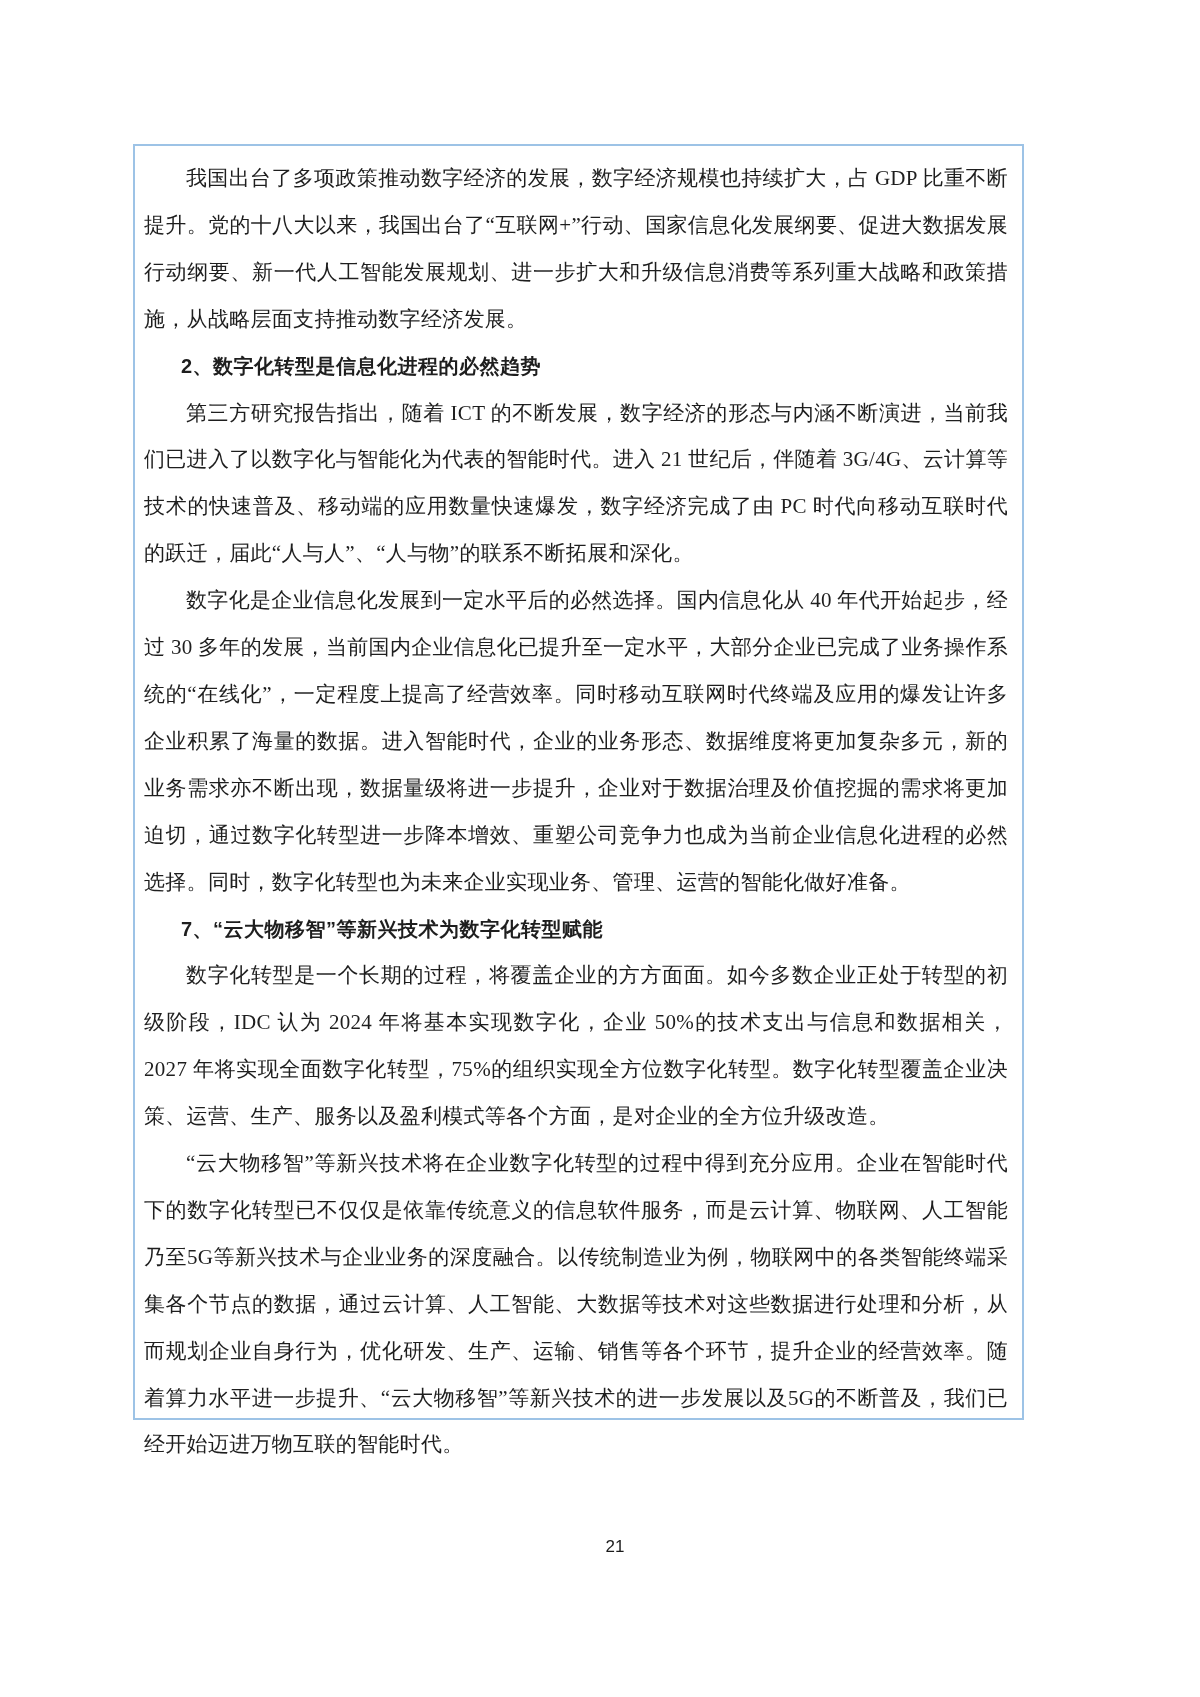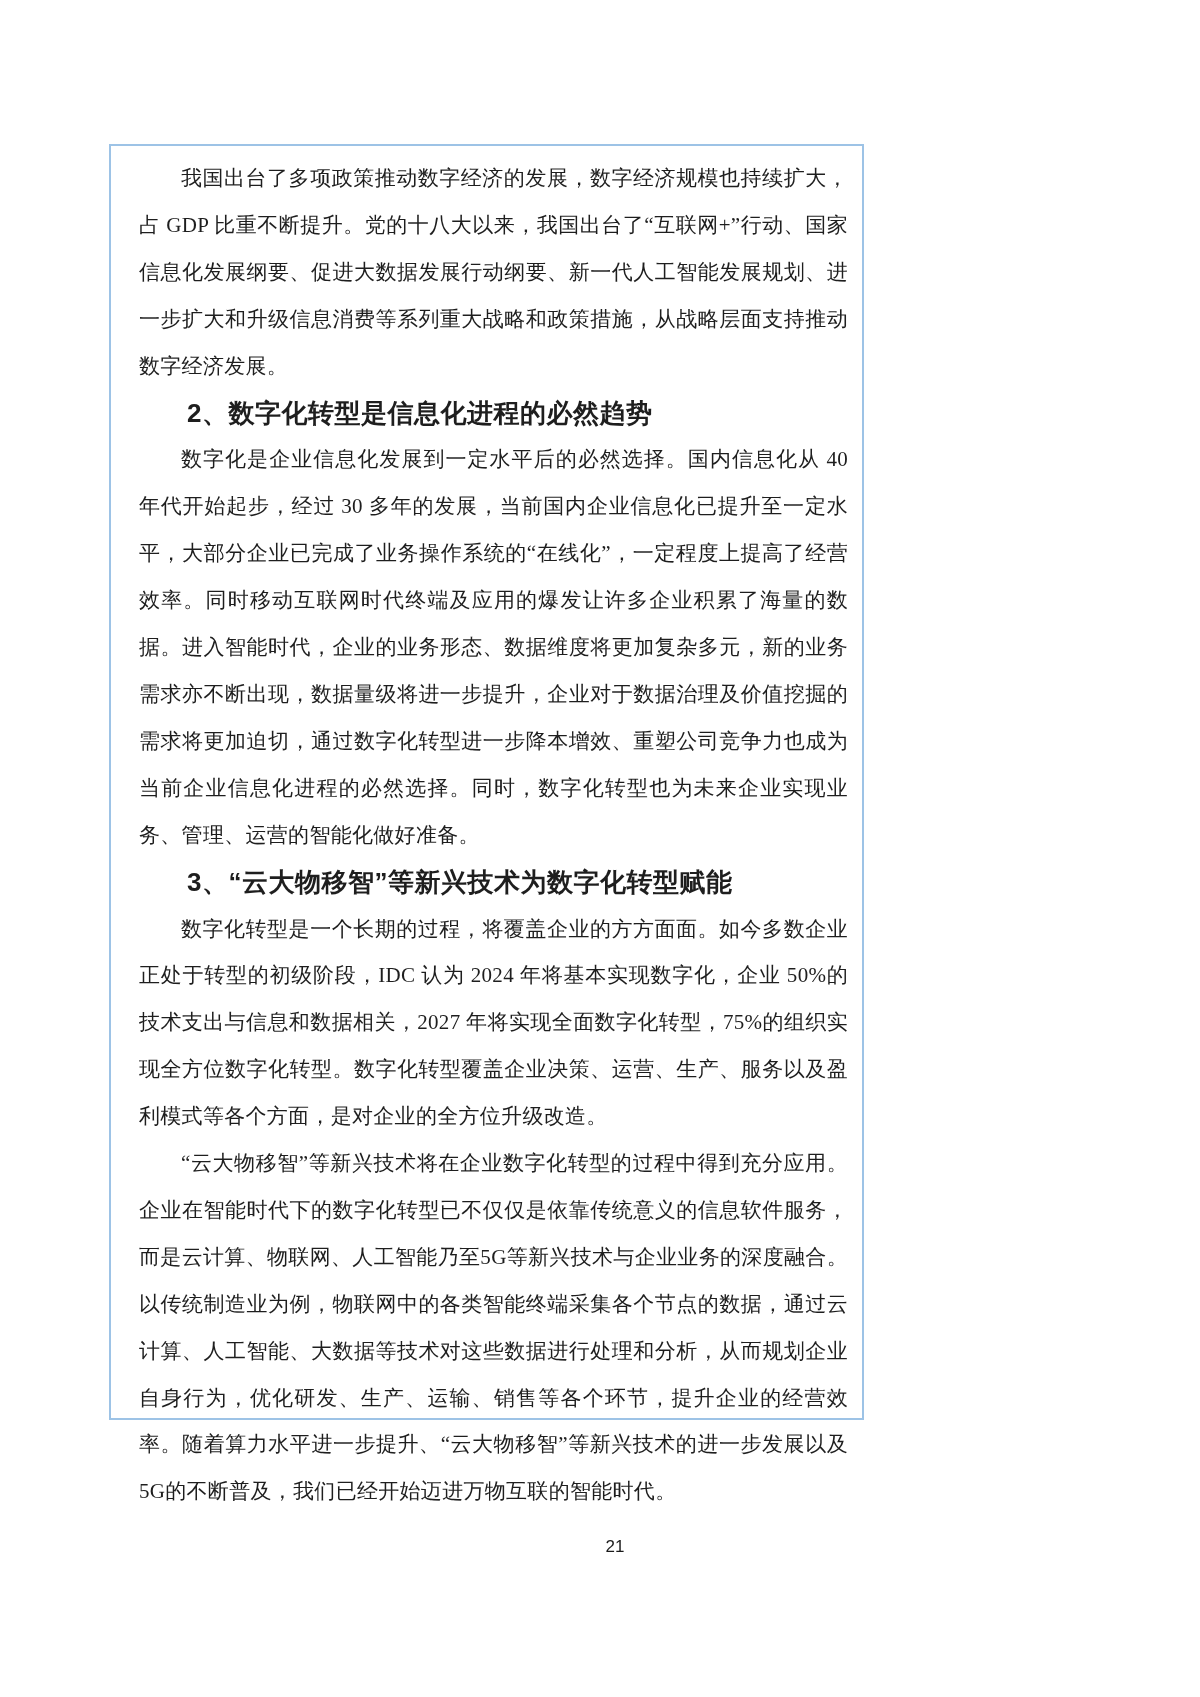--- a/index.html
+++ b/index.html
@@ -11,45 +11,45 @@
   }
   .page {
     position: relative;
     width: 1200px;
     height: 1697px;
     background: #ffffff;
     overflow: hidden;
   }
   .content-box {
     position: absolute;
-    left: 109px;
+    left: 133px;
     top: 144px;
-    width: 755px;
+    width: 891px;
     height: 1276px;
     border: 2px solid #9DC3E6;
     background: #ffffff;
-    padding: 9px 14px 0 28px;
+    padding: 9px 14px 0 9px;
   }
   .doc-text {
     font-size: 21px;
     line-height: 46.9px;
     color: #1E1E1E;
     text-align: justify;
     letter-spacing: 0.3px;
   }
   .doc-text p {
     margin: 0;
     text-indent: 2em;
   }
   .doc-text .heading {
     margin: 0;
     text-indent: 1.85em;
     font-weight: 700;
     font-family: "Liberation Sans", "DejaVu Sans", sans-serif;
-    font-size: 26px;
+    font-size: 20px;
     letter-spacing: 0.5px;
     text-align: left;
   }
   .page-number {
     position: absolute;
     top: 1537px;
     left: 15px;
     width: 1200px;
     text-align: center;
     font-family: Liberation Sans, sans-serif;
@@ -59,22 +59,23 @@
 </style>
 </head>
 <body>
 
 <div class="page">
 
   <div class="content-box">
     <div class="doc-text">
       <p>我国出台了多项政策推动数字经济的发展，数字经济规模也持续扩大，占 GDP 比重不断提升。党的十八大以来，我国出台了“互联网+”行动、国家信息化发展纲要、促进大数据发展行动纲要、新一代人工智能发展规划、进一步扩大和升级信息消费等系列重大战略和政策措施，从战略层面支持推动数字经济发展。</p>
       <p class="heading">2、数字化转型是信息化进程的必然趋势</p>
+      <p>第三方研究报告指出，随着 ICT 的不断发展，数字经济的形态与内涵不断演进，当前我们已进入了以数字化与智能化为代表的智能时代。进入 21 世纪后，伴随着 3G/4G、云计算等技术的快速普及、移动端的应用数量快速爆发，数字经济完成了由 PC 时代向移动互联时代的跃迁，届此“人与人”、“人与物”的联系不断拓展和深化。</p>
       <p>数字化是企业信息化发展到一定水平后的必然选择。国内信息化从 40 年代开始起步，经过 30 多年的发展，当前国内企业信息化已提升至一定水平，大部分企业已完成了业务操作系统的“在线化”，一定程度上提高了经营效率。同时移动互联网时代终端及应用的爆发让许多企业积累了海量的数据。进入智能时代，企业的业务形态、数据维度将更加复杂多元，新的业务需求亦不断出现，数据量级将进一步提升，企业对于数据治理及价值挖掘的需求将更加迫切，通过数字化转型进一步降本增效、重塑公司竞争力也成为当前企业信息化进程的必然选择。同时，数字化转型也为未来企业实现业务、管理、运营的智能化做好准备。</p>
-      <p class="heading">3、“云大物移智”等新兴技术为数字化转型赋能</p>
+      <p class="heading">7、“云大物移智”等新兴技术为数字化转型赋能</p>
       <p>数字化转型是一个长期的过程，将覆盖企业的方方面面。如今多数企业正处于转型的初级阶段，IDC 认为 2024 年将基本实现数字化，企业 50%的技术支出与信息和数据相关，2027 年将实现全面数字化转型，75%的组织实现全方位数字化转型。数字化转型覆盖企业决策、运营、生产、服务以及盈利模式等各个方面，是对企业的全方位升级改造。</p>
       <p>“云大物移智”等新兴技术将在企业数字化转型的过程中得到充分应用。企业在智能时代下的数字化转型已不仅仅是依靠传统意义的信息软件服务，而是云计算、物联网、人工智能乃至5G等新兴技术与企业业务的深度融合。以传统制造业为例，物联网中的各类智能终端采集各个节点的数据，通过云计算、人工智能、大数据等技术对这些数据进行处理和分析，从而规划企业自身行为，优化研发、生产、运输、销售等各个环节，提升企业的经营效率。随着算力水平进一步提升、“云大物移智”等新兴技术的进一步发展以及5G的不断普及，我们已经开始迈进万物互联的智能时代。</p>
     </div>
   </div>
 
   <div class="page-number">21</div>
 
 </div>
 
 </body></html>

